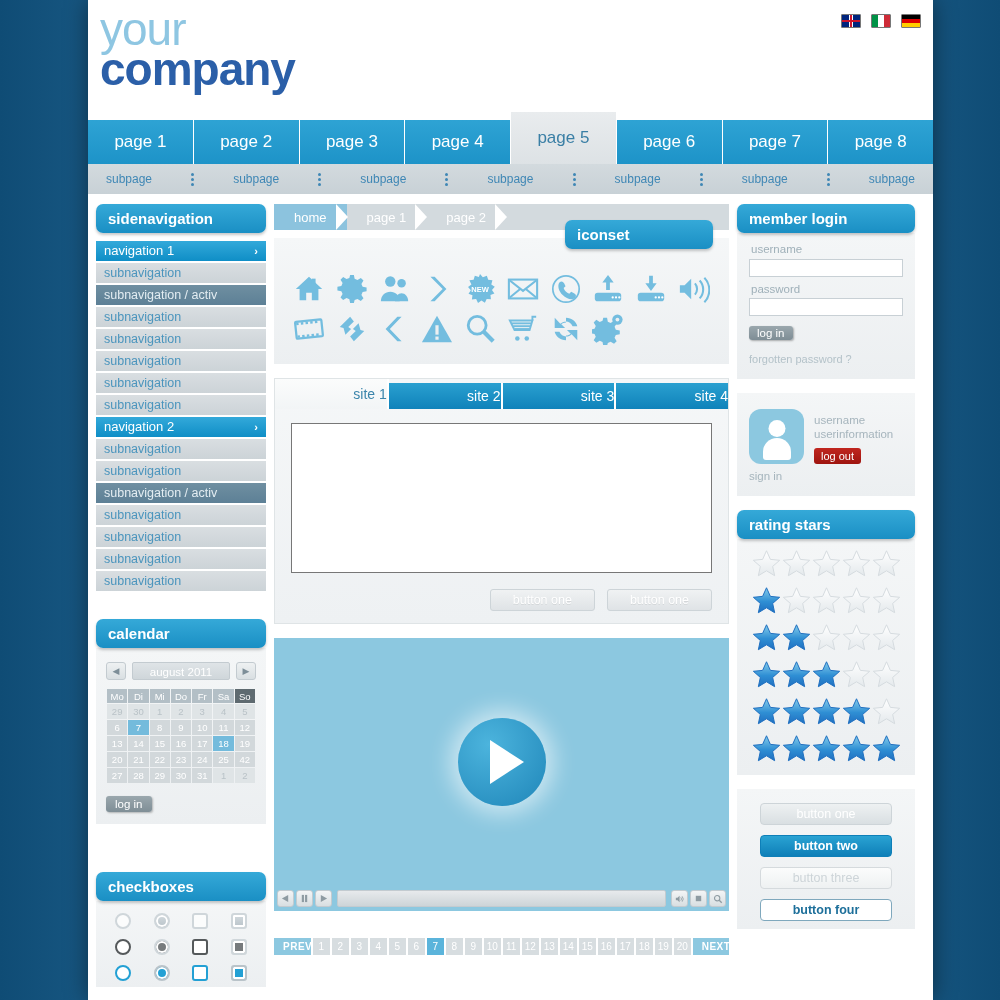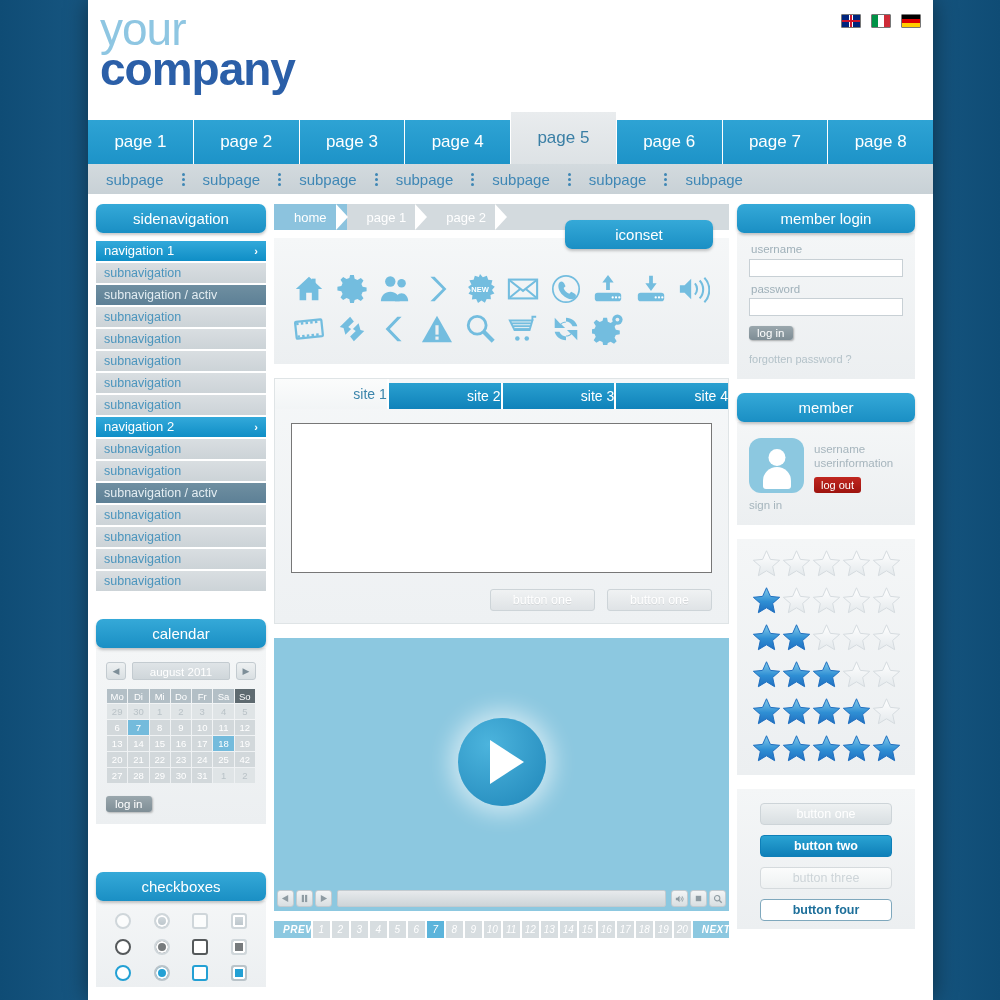--- a/index.html
+++ b/index.html
@@ -40,41 +40,42 @@
     flex:1;height:44px;line-height:44px;text-align:center;color:#fff;font-size:17px;
     background:linear-gradient(to bottom,#2ea3d4,#1d93c8);
     border-right:1px solid #fff; cursor:pointer;
   }
   .mnav:last-child{border-right:none;}
   .mnav.active{
     height:52px;line-height:52px;color:#3a7fa5;
     background:linear-gradient(to bottom,#e9ecee,#dde2e5);
   }
   .subnav{
-    height:30px;display:flex;align-items:center;justify-content:flex-start;
+    height:30px;display:flex;align-items:center;justify-content:space-between;
     background:linear-gradient(to bottom,#d3dade,#c8d1d6);
-    font-size:15px;color:#3f87b5;
+    font-size:12px;color:#3f87b5;
   }
   .subnav .s{padding:0 18px;cursor:pointer;}
   .dots{display:flex;flex-direction:column;gap:2px;}
   .dots i{width:3px;height:3px;background:#3f87b5;border-radius:50%;display:block;}
 
   
   .body{display:flex;padding:10px 8px 0 8px;gap:8px;}
   .col-left{width:170px;}
   .col-mid{width:455px;}
   .col-right{width:178px;}
 
   
   .pill{
     background:linear-gradient(to bottom,#35a9d8,#1a8fc4);
-    color:#fff;border-radius:7px;text-align:center;
+    color:#fff;border-radius:7px;text-align:left;
     padding:6px 12px;font-size:15px;
     box-shadow:0 2px 3px rgba(0,0,0,.22);
     position:relative;
+    font-weight:bold;
   }
   .widget{background:linear-gradient(to bottom,#f4f6f7,#eceff1);padding:10px;margin-bottom:14px;}
 
   
   .sn-wrap{margin-top:8px;}
   .sn-row{height:20px;line-height:20px;font-size:12.5px;padding:0 8px;margin-bottom:2px;cursor:pointer;}
   .sn-row.main{background:linear-gradient(to bottom,#33a9da,#0f8ec6);color:#fff;display:flex;justify-content:space-between;align-items:center;font-size:13px;}
   .sn-row.main .chev{font-weight:bold;font-size:11px;}
   .sn-row.sub{background:linear-gradient(to bottom,#d9dee1,#ccd3d7);color:#4b95bd;}
   .sn-row.activ{background:linear-gradient(to bottom,#6f8fa1,#5d8096);color:#e3edf2;}
@@ -145,21 +146,21 @@
     box-shadow:0 0 22px 8px rgba(255,255,255,.55);
     display:flex;align-items:center;justify-content:center;cursor:pointer;
   }
   .play i{display:block;width:0;height:0;border-top:22px solid transparent;border-bottom:22px solid transparent;border-left:34px solid #fff;margin-left:10px;}
   .vcontrols{display:flex;align-items:center;gap:2px;background:#8cc8e0;padding:4px 3px;}
   .vbtn{width:17px;height:17px;background:linear-gradient(to bottom,#f3f5f6,#d8dee1);border:1px solid #c3cbd0;border-radius:3px;
     display:flex;align-items:center;justify-content:center;cursor:pointer;}
   .vbar{flex:1;height:17px;background:linear-gradient(to bottom,#e7eaec,#cdd4d8);border:1px solid #c3cbd0;border-radius:2px;margin:0 3px;}
 
   
-  .pagination{display:flex;gap:2px;margin-top:10px;margin-bottom:10px;font-style:italic;}
+  .pagination{display:flex;gap:2px;margin-top:27px;margin-bottom:10px;}
   .pg{min-width:17px;height:17px;line-height:17px;text-align:center;font-size:10px;color:#fff;
     background:#d7dde0;cursor:pointer;padding:0 3px;}
   .pg.active{background:#5bb4db;}
   .pg.edge{background:#8cc8e0;font-size:10px;font-weight:bold;padding:0 9px;letter-spacing:.5px;}
 
   
   .field-label{font-size:11.5px;color:#9fb0b9;margin:6px 0 3px 2px;}
   .field{width:100%;height:18px;background:#fff;border:1px solid #c8d0d5;}
   .loginsm{display:inline-block;margin-top:10px;background:linear-gradient(to bottom,#9aa7ad,#7e8d95);
     color:#fff;font-size:11.5px;padding:1px 8px;border-radius:3px;box-shadow:1px 1px 2px rgba(0,0,0,.3);cursor:pointer;}
@@ -622,37 +623,37 @@
           <div class="field-label">username</div>
           <input class="field" type="text" value="" style="">
           <div class="field-label">password</div>
           <input class="field" type="password" value="" style="">
           <div><span class="loginsm">log in</span></div>
           <div class="forgot">forgotten password ?</div>
         </div>
       </div>
 
       <div>
-        <div class="pill">member</div>
         <div class="widget" style="padding:4px 12px 14px 12px;">
           <div class="member-row">
             <div class="avatar"></div>
             <div>
               <div class="m-info">
                 <div>username</div>
                 <div>userinformation</div>
               </div>
               <span class="logout">log out</span>
             </div>
           </div>
           <div class="signin">sign in</div>
         </div>
       </div>
 
       <div>
+        <div class="pill">rating stars</div>
         <div class="widget" style="padding:0;">
           <div class="stars-wrap" id="stars">
               <div class="star-row">
                 <span><svg class="star" viewBox="0 0 32 30">
                     <defs>
                       <linearGradient id="g0" x1="0" y1="0" x2="0" y2="1">
                         <stop offset="0" stop-color="#ffffff"></stop>
                         <stop offset="100%" stop-color="#e4e9ec"></stop>
                       </linearGradient>
                     </defs>

